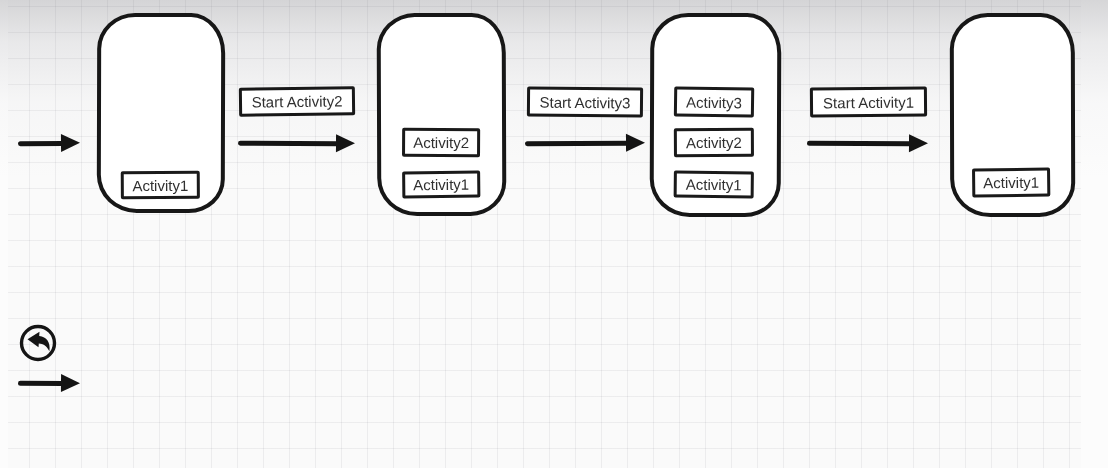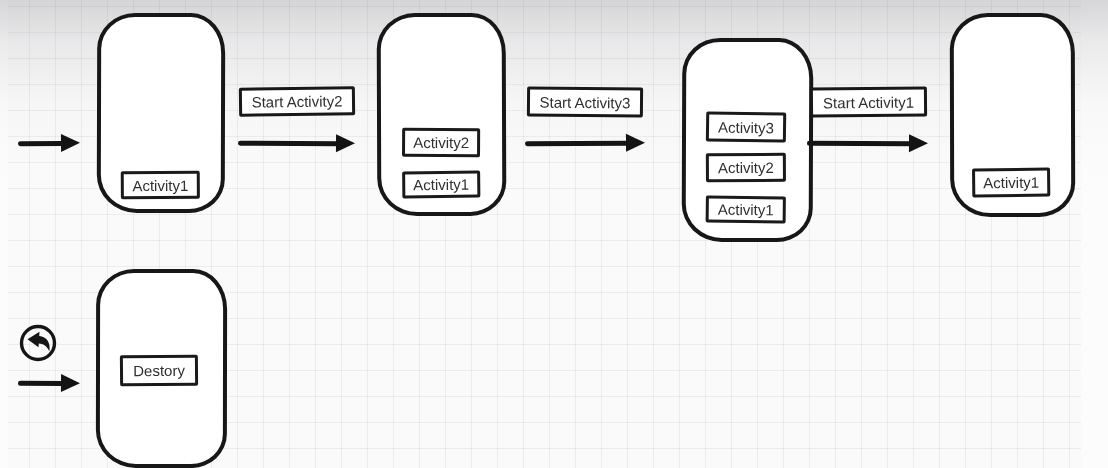--- a/index.html
+++ b/index.html
@@ -37,21 +37,21 @@
   
   .phone {
     position: absolute;
     box-sizing: border-box;
     background: #ffffff;
     border: 4px solid #171717;
     border-radius: 38px 34px 36px 40px / 36px 40px 34px 38px;
   }
   #panel-1 { left: 97px;  top: 13px;  width: 128px; height: 200px; transform: rotate(0.15deg); }
   #panel-2 { left: 377px; top: 13px;  width: 129px; height: 203px; transform: rotate(-0.2deg); }
-  #panel-3 { left: 682px; top: 13px;  width: 131px; height: 204px; transform: rotate(0.2deg); margin-top: 25px; }
+  #panel-3 { left: 650px; top: 13px;  width: 131px; height: 204px; transform: rotate(0.2deg); }
   #panel-4 { left: 950px; top: 13px;  width: 125px; height: 204px; transform: rotate(-0.15deg); }
   #panel-5 { left: 96px;  top: 269px; width: 131px; height: 199px; transform: rotate(0.1deg); }
 
   
   .act {
     position: absolute;
     box-sizing: border-box;
     border: 3px solid #1a1a1a;
     border-radius: 2px;
     background: #ffffff;
@@ -168,17 +168,14 @@
       <circle cx="20" cy="20" r="16.5" fill="none" stroke="#151515" stroke-width="3.4"></circle>
       <path d="M9.5 16.2 L21.5 8.8 L21.2 13.0 C 28.6 13.8 32.8 19.4 31.4 28.2 C 28.2 22.2 25.2 20.6 20.8 20.4 L20.5 24.2 Z" fill="#151515"></path>
     </svg>
   </div>
 
   <div class="arrow" id="arrow-entry-bottom">
     <div class="shaft"></div>
     <div class="head"></div>
   </div>
 
-  <div class="phone" id="panel-5">
-    <div class="act" id="p5-a1">Destory</div>
-  </div>
 
 </div>
 
 </body></html>

